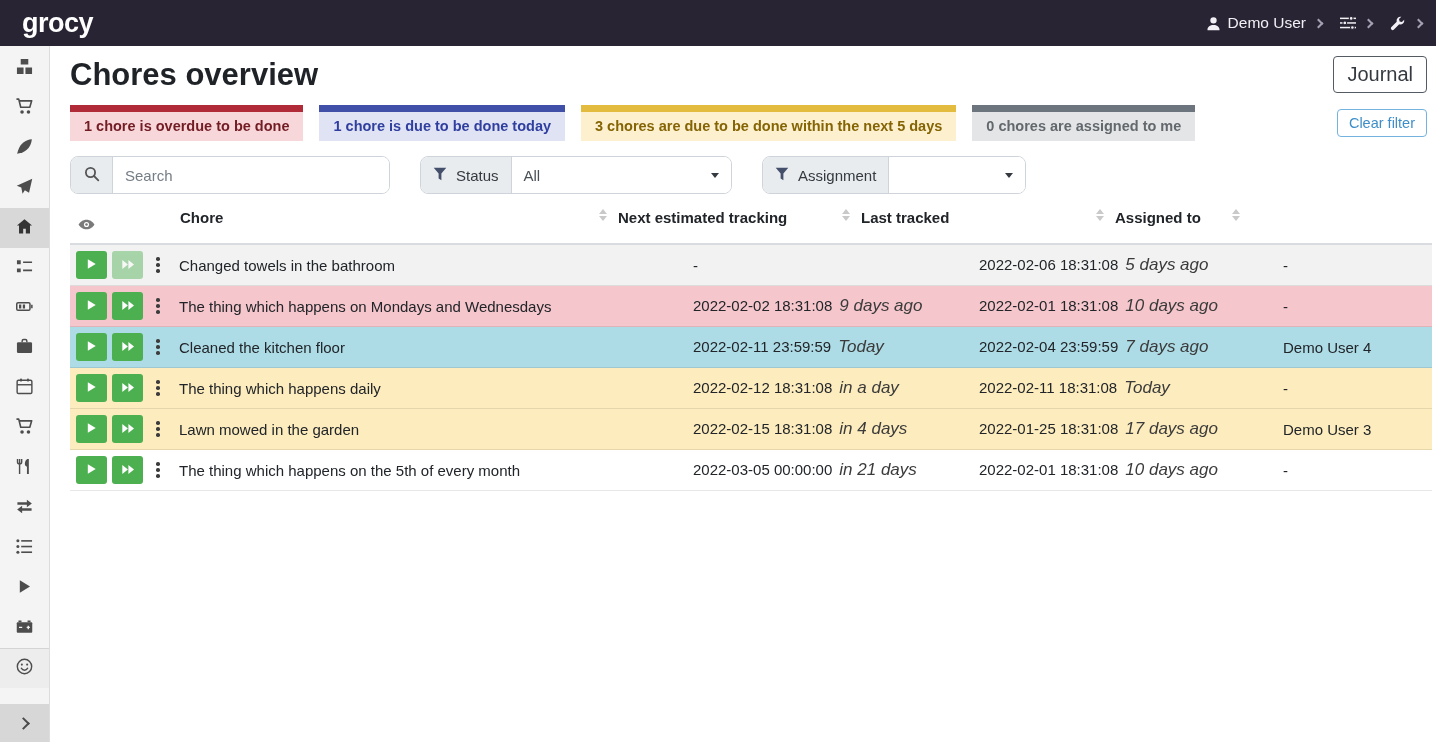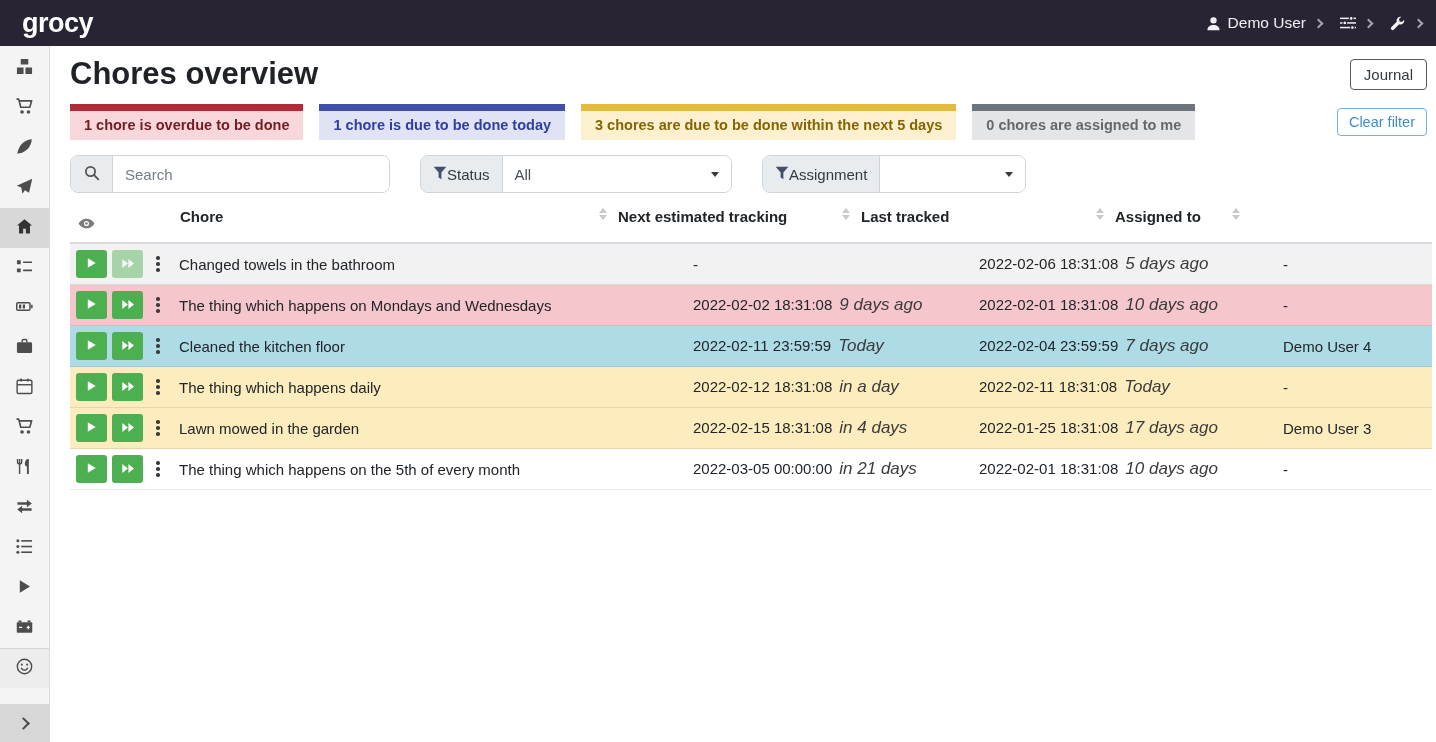--- a/index.html
+++ b/index.html
@@ -26,40 +26,40 @@
   .side-expand { position:absolute; left:0; right:0; bottom:0; height:38px; background:#d7d7d7;
     display:flex; align-items:center; justify-content:center; cursor:pointer; }
   .side-expand .chev2 { width:9px; height:9px; border-top:2.5px solid #4a4a4a;
     border-right:2.5px solid #4a4a4a; transform:rotate(45deg); margin-left:-3px; }
 
   
   .content { position:absolute; left:50px; top:46px; right:0; bottom:0; padding:10px 4px 0 20px; overflow:hidden; }
   .page-header { display:flex; align-items:center; justify-content:space-between; }
   .page-title { font-size:31px; font-weight:600; color:#1f2327; }
   .btn-journal { margin-right:5px; background:#fff; border:1px solid #545b62; color:#343a40;
-    font-size:15px; padding:6px 13px; border-radius:4px; cursor:pointer;
+    font-size:20px; padding:6px 13px; border-radius:4px; cursor:pointer;
     font-family:inherit; }
 
   
   .banner-row { display:flex; align-items:stretch; gap:16px; margin-top:12px; }
   .banner { border-top:7px solid; padding:6px 14px 7px; font-size:14.5px; font-weight:700;
     white-space:nowrap; display:flex; align-items:center; cursor:pointer; }
   .banner-overdue  { border-color:#b02a37; background:#f8d7da; color:#721c24; }
   .banner-today    { border-color:#4050a8; background:#dfe3f4; color:#303f9f; }
   .banner-soon     { border-color:#e2bb3f; background:#fcf0cf; color:#856404; }
   .banner-assigned { border-color:#6c757d; background:#e4e5e7; color:#63686d; }
   .btn-clear { margin-left:auto; margin-right:5px; align-self:center; background:#fff;
     border:1px solid #74b3e0; color:#3d8ec9; font-size:14.5px; padding:5px 11px;
     border-radius:4px; cursor:pointer; font-family:inherit; }
 
   
   .filter-row { display:flex; gap:30px; margin-top:15px; }
   .input-group { display:flex; height:38px; border:1px solid #ced4da; border-radius:8px; overflow:hidden; background:#fff; }
   .ig-prepend { background:#e9ecef; border-right:1px solid #ced4da; display:flex; align-items:center;
-    gap:0; padding:0 12px; color:#343a40; font-size:15px; }
+    gap:9px; padding:0 12px; color:#343a40; font-size:15px; }
   .ig-prepend.icon-only { width:42px; justify-content:center; padding:0; }
   .search-group { width:320px; }
   .search-input { border:none; outline:none; flex:1; font-size:15px; padding:0 12px;
     font-family:inherit; color:#212529; }
   .search-input::placeholder { color:#757d85; }
   .status-group { width:312px; }
   .assign-group { width:264px; }
   .ig-select { flex:1; display:flex; align-items:center; justify-content:space-between;
     padding:0 12px; cursor:pointer; font-size:15px; color:#495057; background:#fff; }
   .caret { width:0; height:0; border-left:4.5px solid transparent; border-right:4.5px solid transparent;

